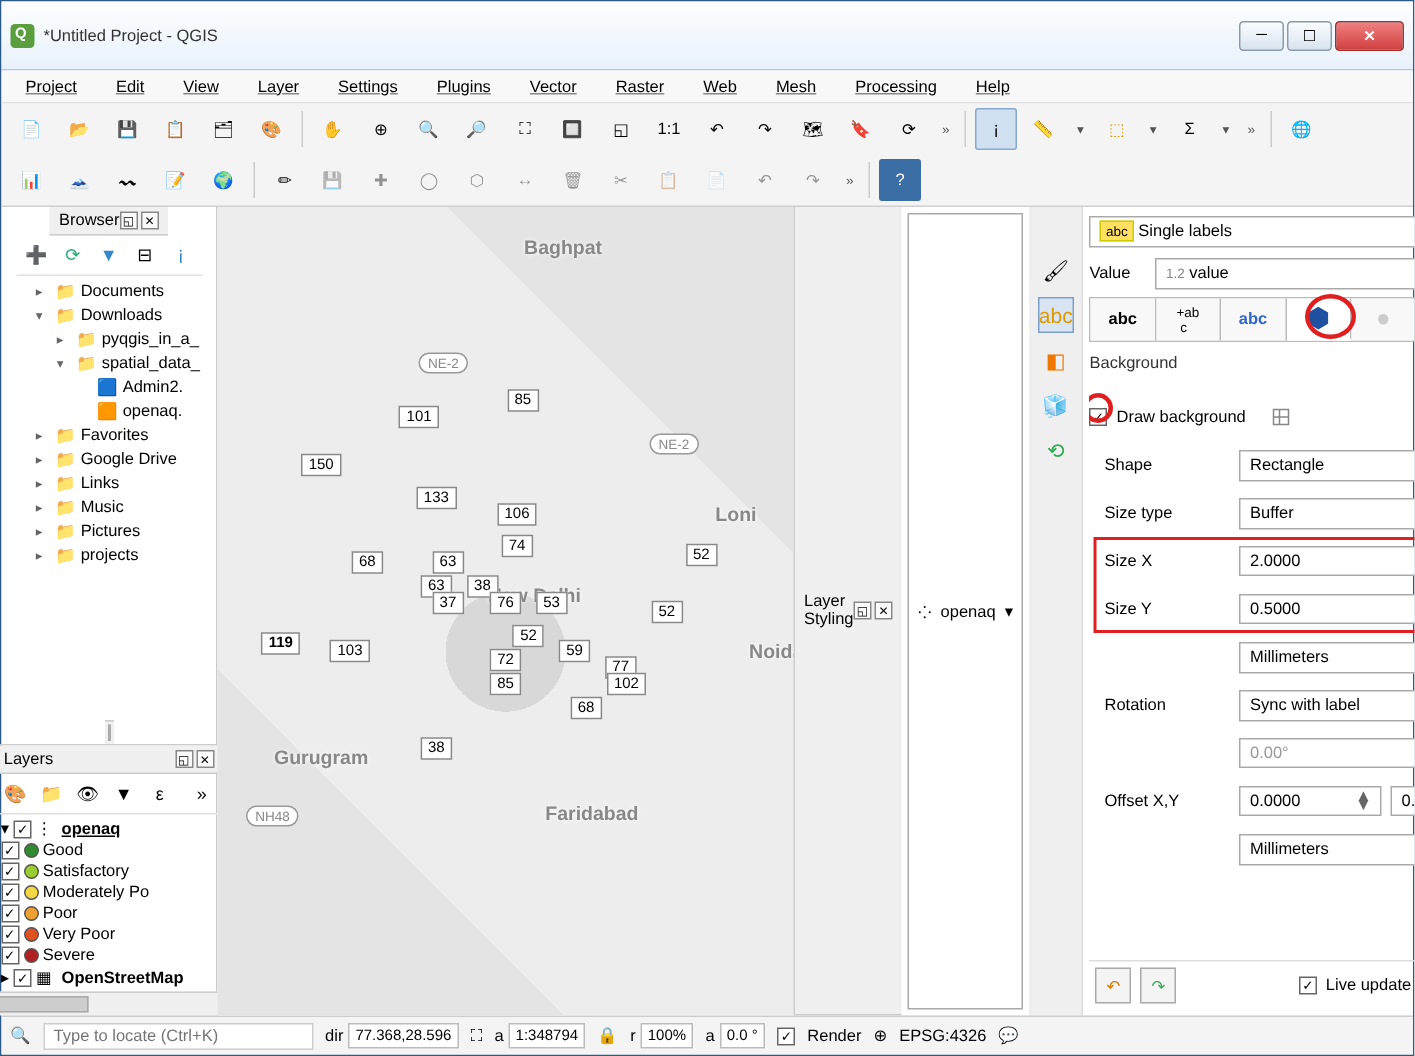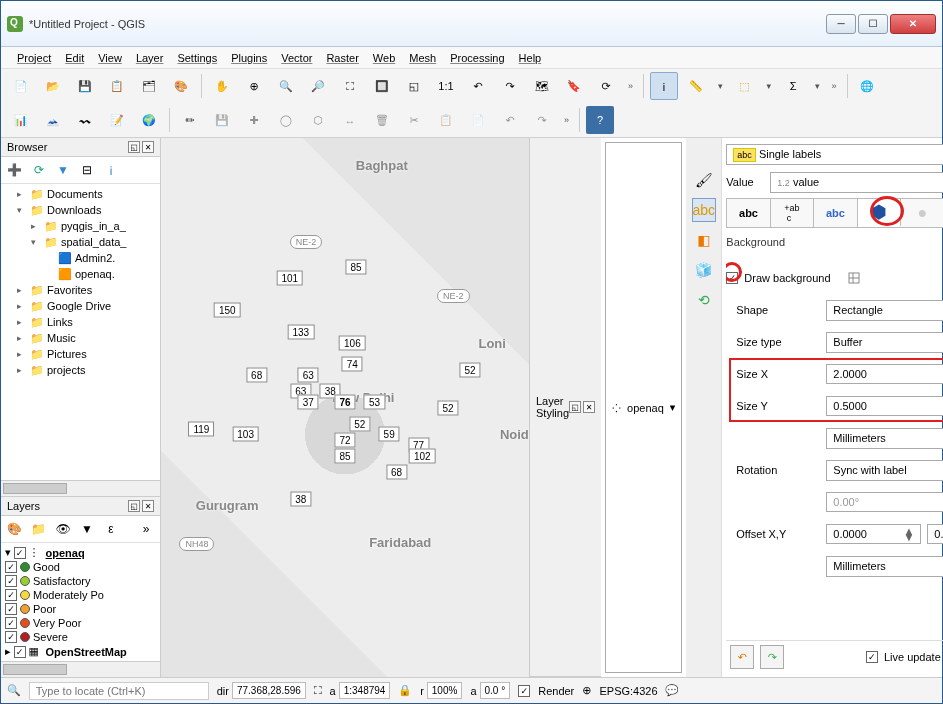--- a/index.html
+++ b/index.html
@@ -10,33 +10,33 @@
 .titlebar { height: 46px; background: linear-gradient(#fdfeff, #e8f1fb); display: flex; align-items: center; padding: 0 6px; border-bottom: 1px solid #b8c8d8; }
 .titlebar .app-icon { width: 16px; height: 16px; background: #5a9e3e; border-radius: 3px; margin-right: 6px; position: relative; }
 .titlebar .app-icon::after { content: "Q"; color: #fff; font-weight: bold; font-size: 10px; position: absolute; left: 3px; top: 1px; }
 .titlebar .title { flex: 1; color: #333; }
 .titlebar .win-btns { display: flex; gap: 2px; }
 .win-btn { width: 30px; height: 20px; border: 1px solid #8a9aaa; border-radius: 3px; background: linear-gradient(#fafcfe,#d8e4f0); display: flex; align-items: center; justify-content: center; font-size: 10px; }
 .win-btn.close { background: linear-gradient(#f08080,#d04040); color: #fff; width: 46px; border-color:#a03030; }
 .win-btn.close::after{content:"✕"; font-weight:bold;}
 
 
-.menubar { height: 22px; background: #f8f8f8; display: flex; align-items: center; padding: 0 10px; gap: 2px; border-bottom: 1px solid #e0e0e0; }
+.menubar { height: 22px; background: #f8f8f8; display: flex; align-items: center; padding: 0 10px; gap: 14px; border-bottom: 1px solid #e0e0e0; }
 .menubar span { padding: 2px 6px; text-decoration: underline; text-decoration-color: #888; cursor: default; }
 
 
 .toolbars { background: #f4f4f4; border-bottom: 1px solid #d0d0d0; }
 .tb-row { display: flex; align-items: center; padding: 3px 6px; gap: 4px; min-height: 34px; }
 .tb-btn { width: 28px; height: 28px; display: flex; align-items: center; justify-content: center; border-radius: 2px; }
 .tb-sep { width: 1px; height: 24px; background: #ccc; margin: 0 2px; }
 .tb-chev { font-size: 9px; color: #555; padding: 0 4px; }
 
 
 .main { flex: 1; display: flex; min-height: 0; }
-.left-col { width: 160px; display: flex; flex-direction: column; border-right: 1px solid #ccc; background: #fff; }
+.left-col { width: 144px; display: flex; flex-direction: column; border-right: 1px solid #ccc; background: #fff; align-items: center; }
 .panel-title { background: #f0f0f0; padding: 3px 6px; font-weight: normal; display: flex; align-items: center; justify-content: space-between; border-bottom: 1px solid #ccc; }
 .panel-title .ctl { display:flex; gap:2px;}
 .panel-title .ctl span{ width:12px; height:12px; border:1px solid #888; font-size:8px; display:flex; align-items:center; justify-content:center; background:#fafafa;}
 .browser-tb, .layers-tb { display: flex; padding: 3px 4px; gap: 4px; border-bottom: 1px solid #e0e0e0; }
 .mini-btn { width: 20px; height: 20px; display: flex; align-items: center; justify-content: center; font-size: 12px; }
 
 .tree { flex: 1; overflow: auto; padding: 2px; }
 .tree-item { display: flex; align-items: center; gap: 3px; padding: 1px 2px; white-space: nowrap; }
 .tree-item .exp { width: 10px; font-size: 9px; color: #666; }
 .tree-item .icon { width: 14px; height: 14px; display: inline-flex; align-items:center; justify-content:center; }
@@ -362,24 +362,24 @@
           <div class="marker" style="left: 18%; top: 32%;">150</div>
           <div class="marker" style="left: 38%; top: 36%;">133</div>
           <div class="marker" style="left: 52%; top: 38%;">106</div>
           <div class="marker" style="left: 26%; top: 44%;">68</div>
           <div class="marker" style="left: 40%; top: 44%;">63</div>
           <div class="marker" style="left: 52%; top: 42%;">74</div>
           <div class="marker" style="left: 84%; top: 43%;">52</div>
           <div class="marker" style="left: 38%; top: 47%;">63</div>
           <div class="marker" style="left: 46%; top: 47%;">38</div>
           <div class="marker" style="left: 40%; top: 49%;">37</div>
-          <div class="marker" style="left: 50%; top: 49%; font-weight: bold;">76</div>
+          <div class="marker" style="left: 50%; top: 49%;">76</div>
           <div class="marker" style="left: 58%; top: 49%;">53</div>
           <div class="marker" style="left: 78%; top: 50%;">52</div>
-          <div class="marker" style="left: 11%; top: 54%;">119</div>
+          <div class="marker" style="left: 11%; top: 54%; font-weight: bold;">119</div>
           <div class="marker" style="left: 54%; top: 53%;">52</div>
           <div class="marker" style="left: 23%; top: 55%;">103</div>
           <div class="marker" style="left: 50%; top: 56%;">72</div>
           <div class="marker" style="left: 62%; top: 55%;">59</div>
           <div class="marker" style="left: 70%; top: 57%;">77</div>
           <div class="marker" style="left: 50%; top: 59%;">85</div>
           <div class="marker" style="left: 71%; top: 59%;">102</div>
           <div class="marker" style="left: 64%; top: 62%;">68</div>
           <div class="marker" style="left: 38%; top: 67%;">38</div>
           <div class="hwy" style="left: 35%; top: 18%;">NE-2</div>

